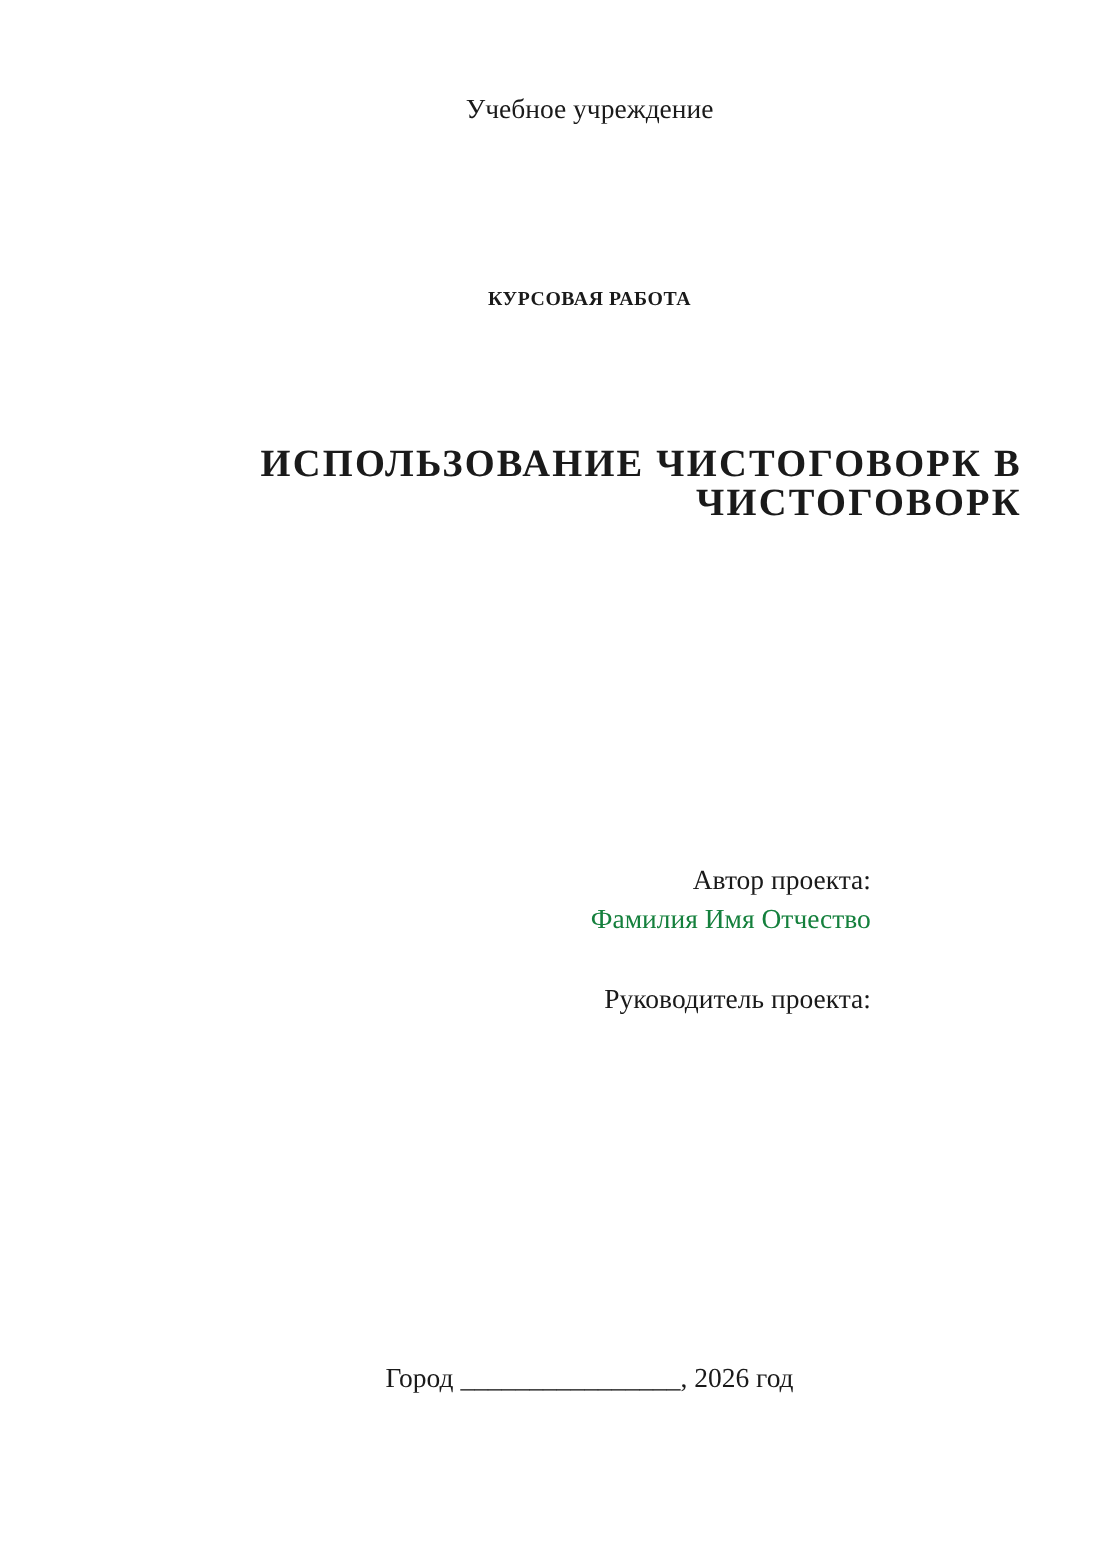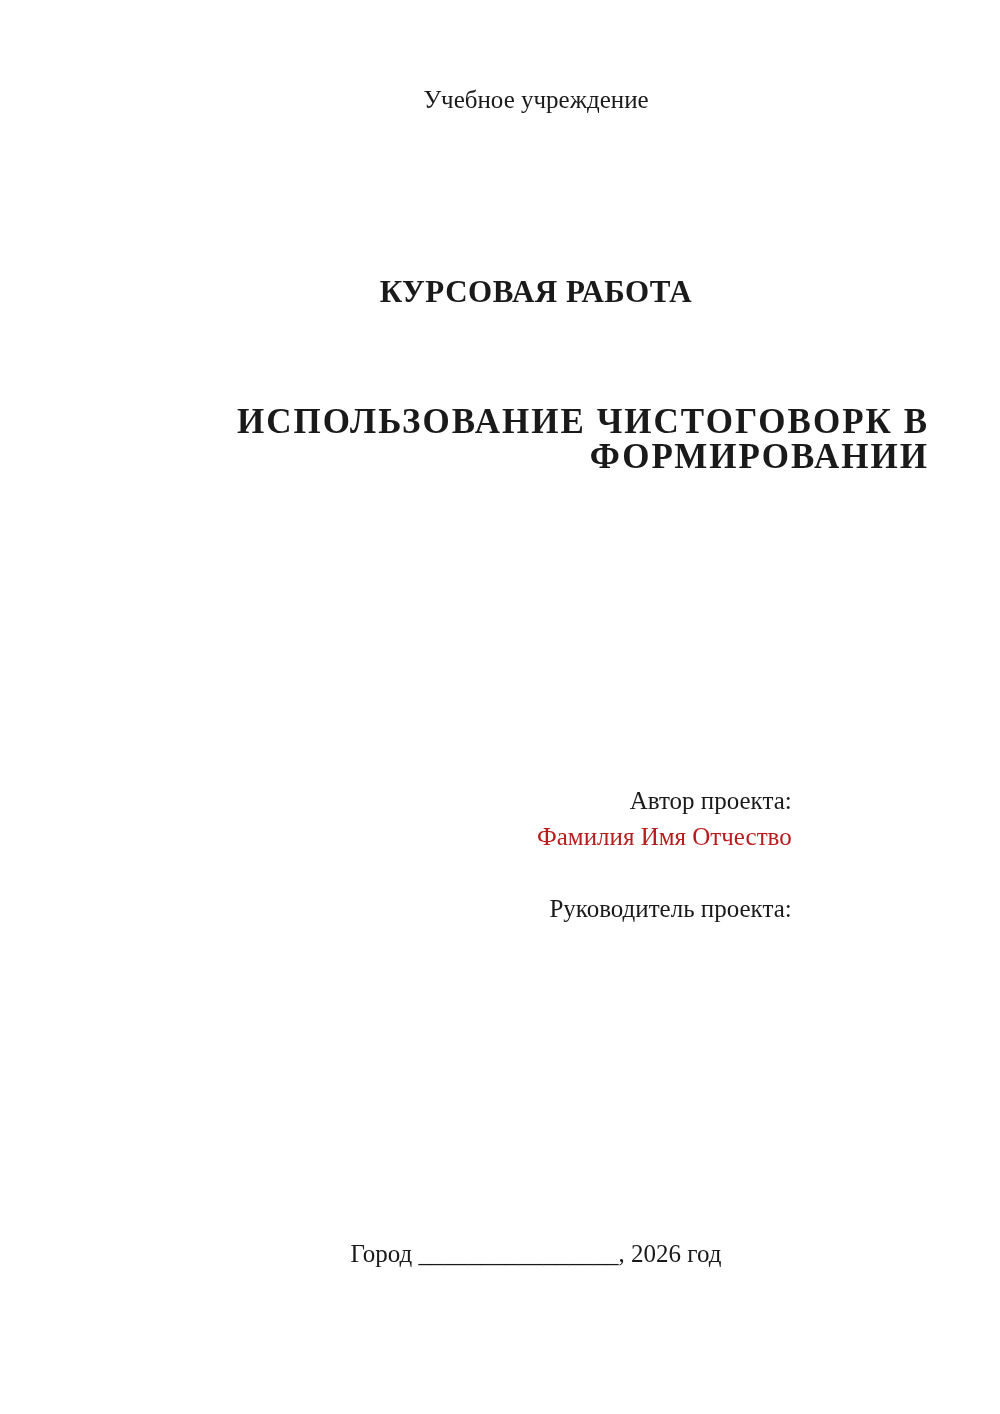--- a/index.html
+++ b/index.html
@@ -23,22 +23,22 @@
     left: 143px;
     width: 786px;
     text-align: center;
   }
   .institution {
     top: 86px;
     font-size: 25px;
     line-height: 1.15;
   }
   .work-type {
-    top: 274px;
-    font-size: 31px;
+    top: 261px;
+    font-size: 18px;
     font-weight: bold;
     letter-spacing: 0.5px;
     line-height: 1.15;
   }
   .work-title {
     top: 404px;
     font-size: 35px;
     font-weight: bold;
     line-height: 35px;
     letter-spacing: 2px;
@@ -49,40 +49,40 @@
     left: 537px;
     top: 783px;
     font-size: 25px;
     line-height: 36px;
     text-align: right;
   }
   .credit-spacer {
     height: 36px;
   }
   .muted {
-    color: #b91c1c;
+    color: #15803d;
   }
   .city-year {
     top: 1240px;
     font-size: 25px;
     line-height: 1.15;
   }
 </style>
 </head>
 <body>
 
 <div class="page">
 
   <div class="centered-block institution">Учебное учреждение</div>
 
   <div class="centered-block work-type">КУРСОВАЯ РАБОТА</div>
 
   <div class="centered-block work-title">
     <div>ИСПОЛЬЗОВАНИЕ ЧИСТОГОВОРК В</div>
-    <div>ФОРМИРОВАНИИ</div>
+    <div>ЧИСТОГОВОРК</div>
   </div>
 
   <div class="credits">
     <div>Автор проекта:</div>
     <div class="muted">Фамилия Имя Отчество</div>
     <div class="credit-spacer"></div>
     <div>Руководитель проекта:</div>
   </div>
 
   <div class="centered-block city-year">Город ________________, 2026 год</div>

